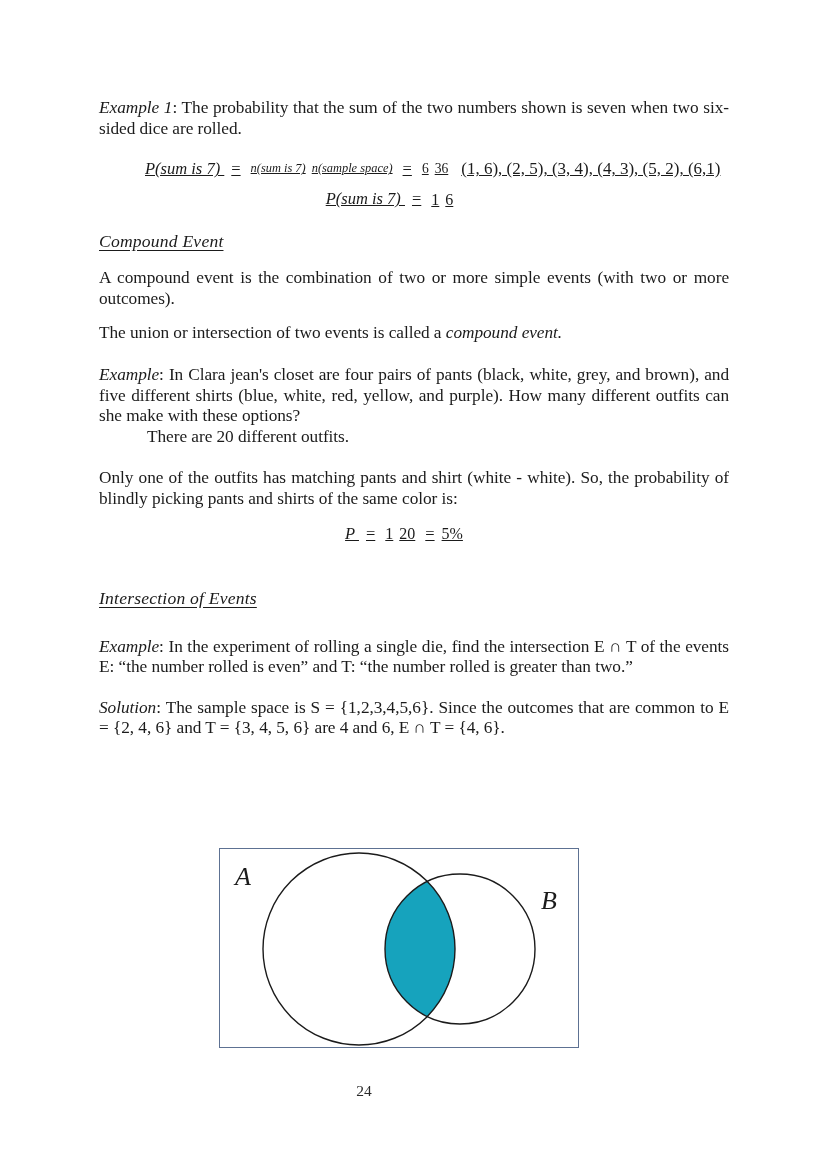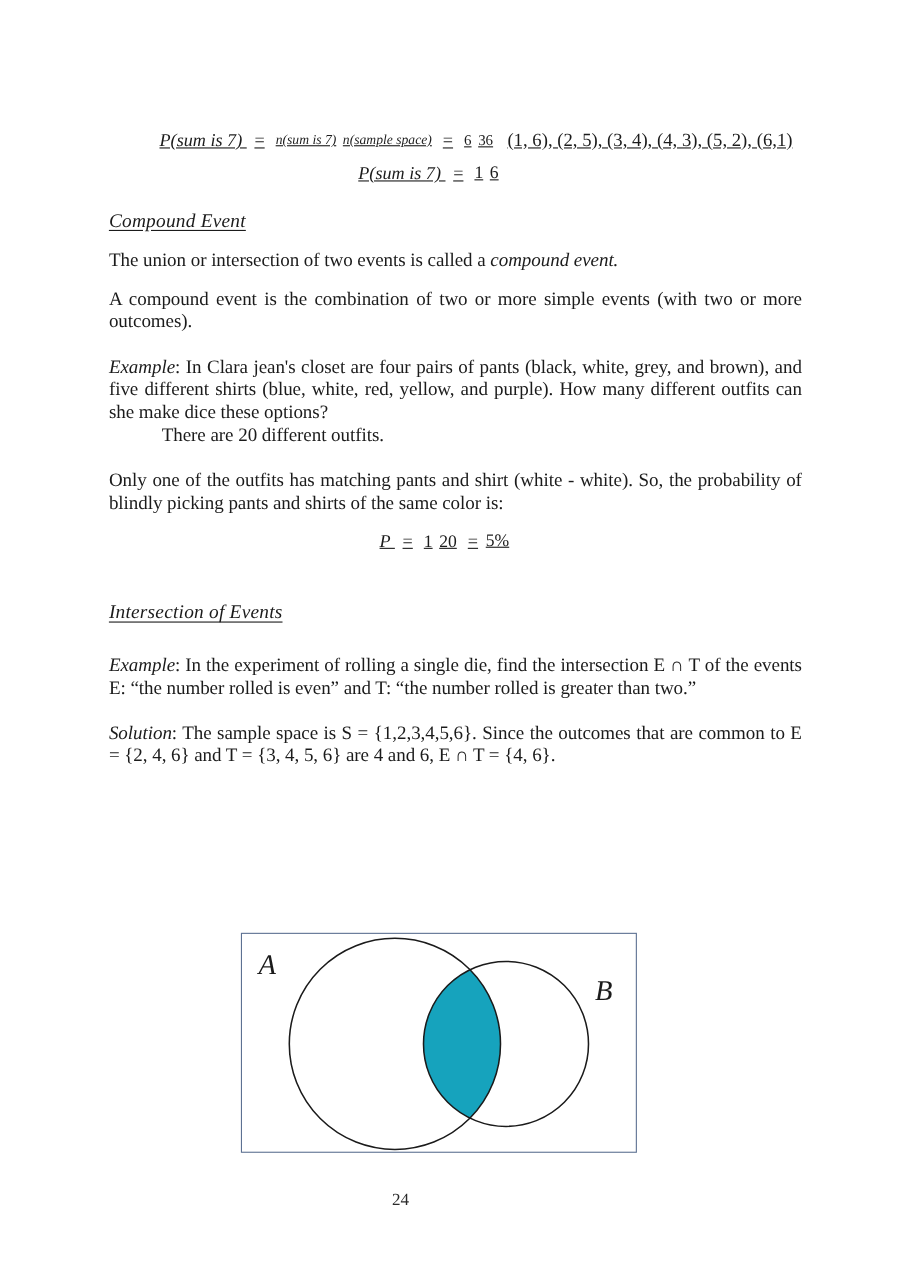--- a/index.html
+++ b/index.html
@@ -152,20 +152,21 @@
     color: #2a2a2a;
   }
 </style>
 </head>
 <body>
 
 <div class="page">
 
   <div class="content">
 
+    <p class="para"><span class="it">Example 1</span><span>:</span><span> The probability that the sum of the two numbers shown is seven when two six-sided dice are rolled.</span></p>
 
     <div class="formula-row formula-1">
       <span class="mathtxt">P(sum is 7) </span>
       <span class="eq">=</span>
       <span class="frac frac-small">
         <span class="num">n(sum is 7)</span>
         <span class="bar"></span>
         <span class="den">n(sample space)</span>
       </span>
       <span class="eq">=</span>
@@ -183,27 +184,27 @@
       <span class="frac frac-med">
         <span class="num">1</span>
         <span class="bar"></span>
         <span class="den">6</span>
       </span>
     </div>
 
     <div style="height:22px"></div>
     <h2 class="heading">Compound Event</h2>
 
+    <p class="para">A compound event is the combination of two or more simple events (with two or more outcomes).</p>
+
     <p class="para"><span>The union or intersection of two events is called a </span><span class="it">compound event.</span></p>
 
-    <p class="para">A compound event is the combination of two or more simple events (with two or more outcomes).</p>
-
     <div style="height:7px"></div>
 
-    <p class="para"><span class="it">Example</span><span>:</span><span> In Clara jean's closet are four pairs of pants (black, white, grey, and brown), and five different shirts (blue, white, red, yellow, and purple). How many different outfits can she make dice these options?</span><span class="indent-line">There are 20 different outfits.</span></p>
+    <p class="para"><span class="it">Example</span><span>:</span><span> In Clara jean's closet are four pairs of pants (black, white, grey, and brown), and five different shirts (blue, white, red, yellow, and purple). How many different outfits can she make with these options?</span><span class="indent-line">There are 20 different outfits.</span></p>
 
     <div style="height:7px"></div>
 
     <p class="para">Only one of the outfits has matching pants and shirt (white - white). So, the probability of blindly picking pants and shirts of the same color is:</p>
 
     <div class="formula-row formula-3">
       <span class="mathtxt">P </span>
       <span class="eq">=</span>
       <span class="frac frac-med">
         <span class="num">1</span>

